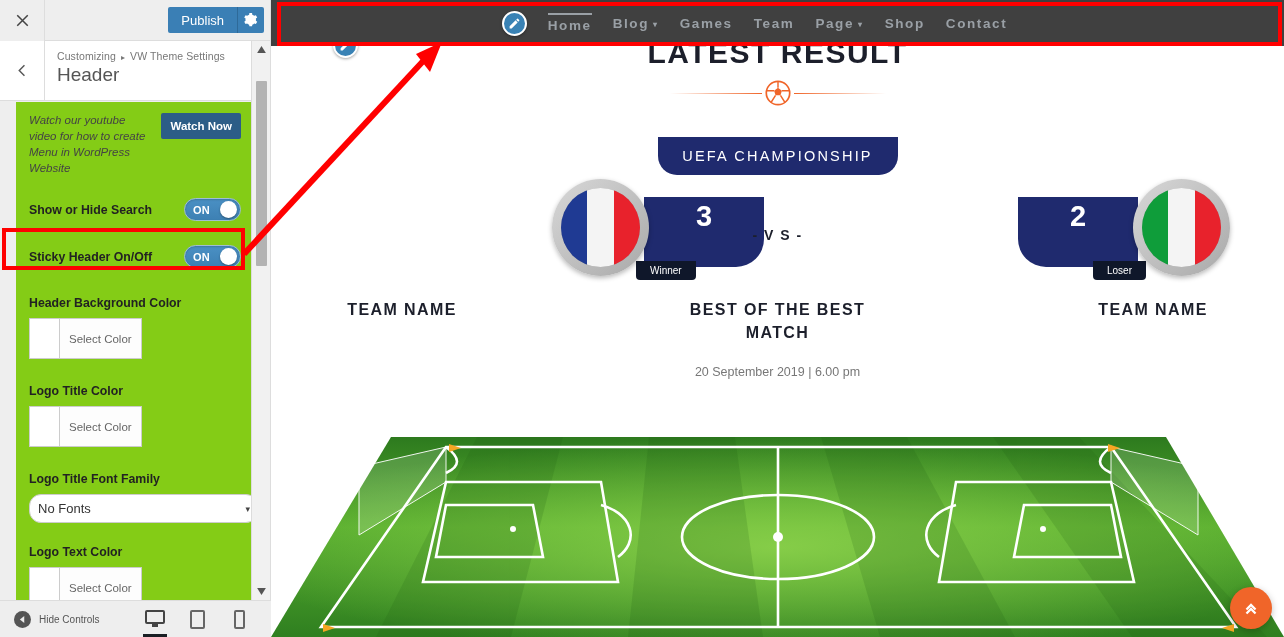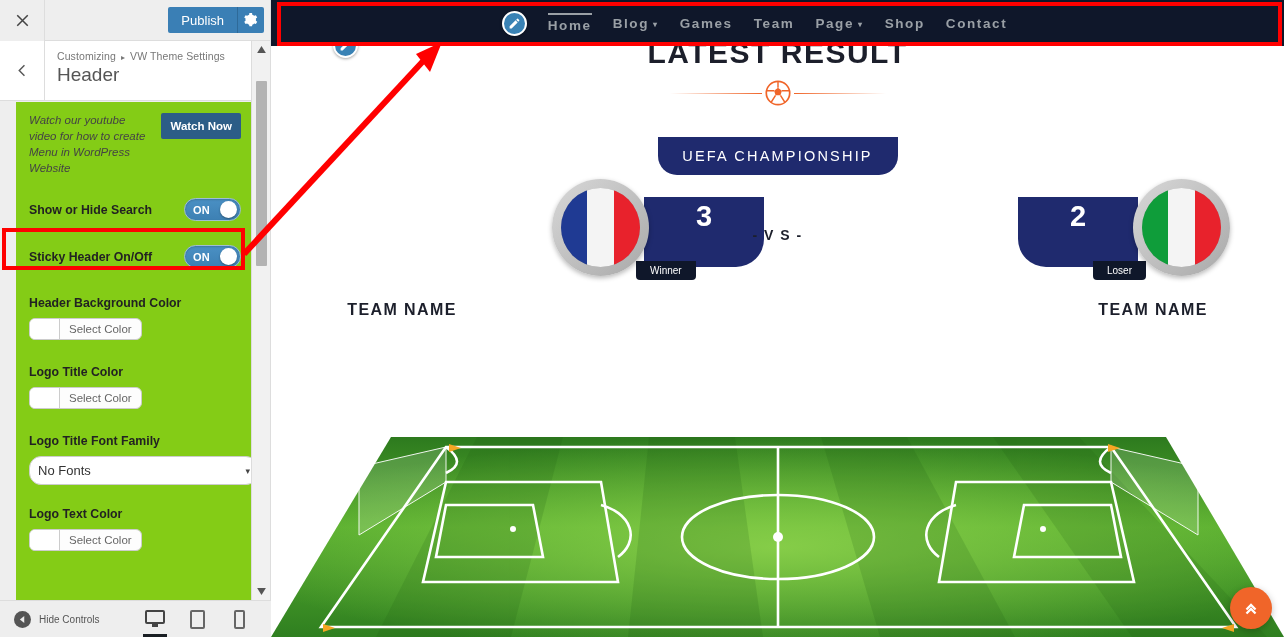--- a/index.html
+++ b/index.html
@@ -101,21 +101,21 @@
     box-shadow: inset 0 1px 2px rgba(0,0,0,.18);
   }
   .switch .on-text { color: #fff; font-size: 11px; font-weight: bold; letter-spacing: .3px; }
   .switch .knob {
     width: 17px; height: 17px; border-radius: 50%;
     background: #fff; box-shadow: 0 1px 2px rgba(0,0,0,.35);
   }
 
   .colorpick {
     display: inline-flex; border: 1px solid #ccc;
-    background: #fdfdfd; border-radius: 6px; height: 22px; overflow: hidden;
+    background: #fdfdfd; border-radius: 0; height: 41px; overflow: hidden;
   }
   .colorpick .swatch { width: 30px; background: #fff; border-right: 1px solid #ccc; }
   .colorpick .cp-label {
     font-size: 11.5px; color: #666; padding: 0 9px;
     display: flex; align-items: center;
   }
 
   .selectbox {
     width: 229px; height: 29px; border: 1px solid #ccc;
     background: #fff; border-radius: 12px;
@@ -167,21 +167,21 @@
   }
 
   
   #preview {
     position: absolute; left: 271px; top: 0;
     width: 1013px; height: 637px; background: #fff; overflow: hidden;
   }
 
   .site-header {
     position: absolute; top: 0; left: 0; right: 0; height: 46px;
-    background: #0f172a; z-index: 8;
+    background: #404040; z-index: 8;
     display: flex; align-items: center; justify-content: center;
   }
   .nav {
     display: flex; align-items: center; gap: 21px;
     transform: translateX(-23px);
   }
   .edit-pencil {
     width: 25px; height: 25px; border-radius: 50%;
     background: #3982b5; border: 2px solid #fff;
     box-shadow: 0 1px 3px rgba(0,0,0,.35);
@@ -485,20 +485,24 @@
             <i style="background:#0f9d3a"></i>
               <i style="background:#f4f4f4"></i>
               <i style="background:#e8222c"></i>
           </div>
         </div>
       </div>
 
       <div class="teams-row">
         <div class="team-col">
           <div class="team-name">TEAM NAME</div>
+        </div>
+        <div class="team-col">
+          <div class="team-name">BEST OF THE BEST MATCH</div>
+          <div class="match-date">20 September 2019 | 6.00 pm</div>
         </div>
         <div class="team-col">
           <div class="team-name">TEAM NAME</div>
         </div>
       </div>
 
       <div class="field-wrap">
         <svg viewBox="0 0 1013 210" preserveAspectRatio="none">
           <defs>
             <linearGradient id="grass" x1="0" y1="0" x2="0" y2="1">

